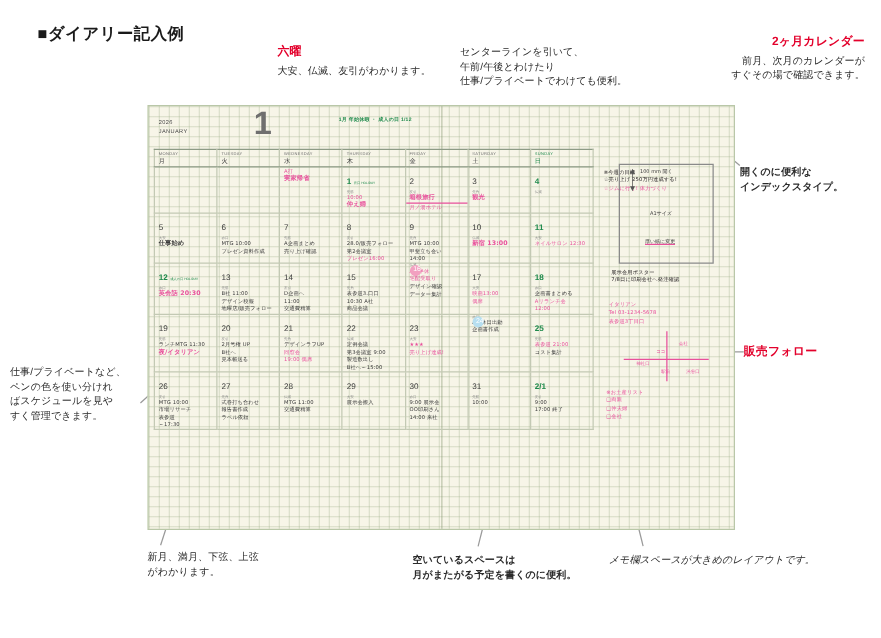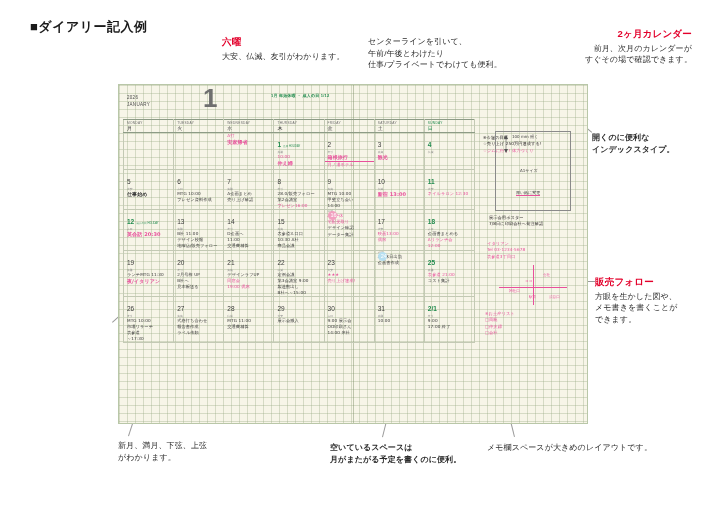--- a/index.html
+++ b/index.html
@@ -160,44 +160,45 @@
 <div class="leader" style="left:515px;top:110px;width:28px;transform:rotate(-62deg);"></div>
 
 <div class="abs callout" style="left:592px;top:132px;width:110px;font-weight:bold;">
   <div class="body" style="white-space:pre-line;">開くのに便利な
 インデックスタイプ。</div>
 </div>
 <div class="leader" style="left:573px;top:116px;width:25px;transform:rotate(40deg);"></div>
 
 <div class="abs callout" style="left:595px;top:276px;width:108px;">
   <div class="ttl">販売フォロー</div>
-  <div class="body" style="white-space:pre-line;">方眼を生かした図や、
-メモ書きを書くことが
-できます。</div>
 </div>
 <div class="leader" style="left:577px;top:281px;width:18px;transform:rotate(0deg);"></div>
 
 <div class="abs callout" style="left:8px;top:292px;width:106px;">
+  <div class="body" style="white-space:pre-line;">仕事/プライベートなど、
+ペンの色を使い分けれ
+ばスケジュールを見や
+すく管理できます。</div>
 </div>
 <div class="leader" style="left:112px;top:322px;width:34px;transform:rotate(-42deg);"></div>
 
 <div class="abs callout" style="left:118px;top:440px;width:140px;">
   <div class="body" style="white-space:pre-line;">新月、満月、下弦、上弦
 がわかります。</div>
 </div>
 <div class="leader" style="left:128px;top:436px;width:48px;transform:rotate(-72deg);"></div>
 
 <div class="abs callout" style="left:330px;top:442px;width:160px;font-weight:bold;">
   <div class="body" style="white-space:pre-line;">空いているスペースは
 月がまたがる予定を書くのに便利。</div>
 </div>
 <div class="leader" style="left:382px;top:437px;width:17px;transform:rotate(-76deg);"></div>
 
 <div class="abs callout" style="left:487px;top:442px;width:215px;">
-  <div class="body" style="white-space:pre-line;">メモ欄スペースが大きめのレイアウトです。</div>
+  <div class="body" style="white-space:pre-line;font-style:italic;">メモ欄スペースが大きめのレイアウトです。</div>
 </div>
 <div class="leader" style="left:514px;top:437px;width:17px;transform:rotate(-104deg);"></div>
 
 <div class="abs" id="index-tab">
   <span class="yr">2026</span>
   <span class="mo">1</span>
 </div>
 
 <div class="abs" id="spread">
   <div id="grid-bg"></div>

